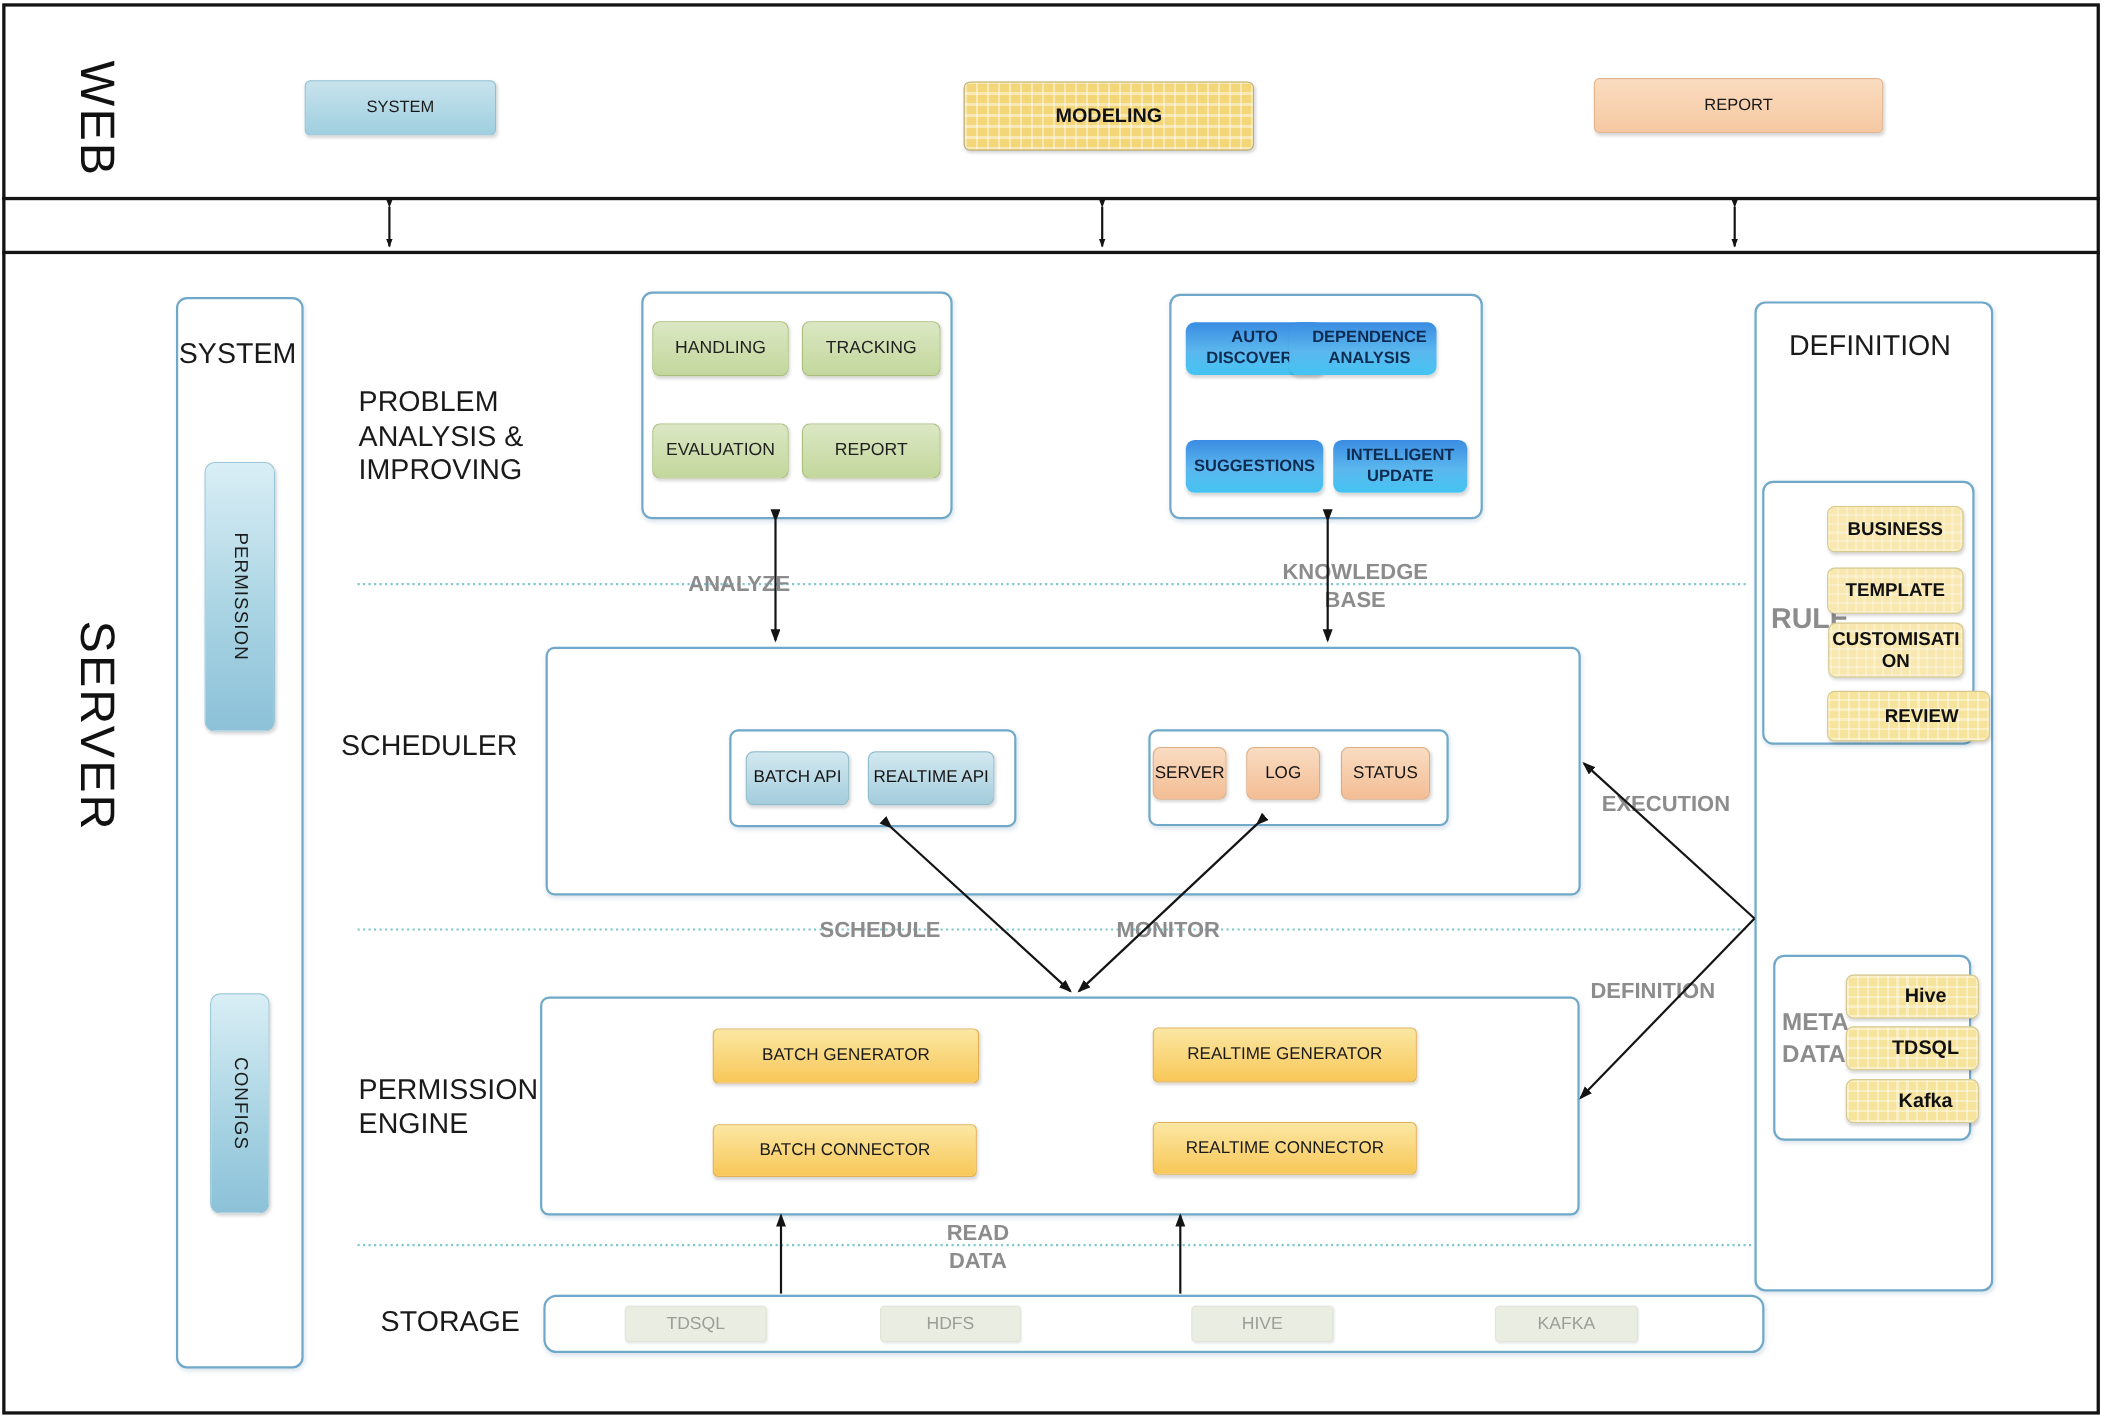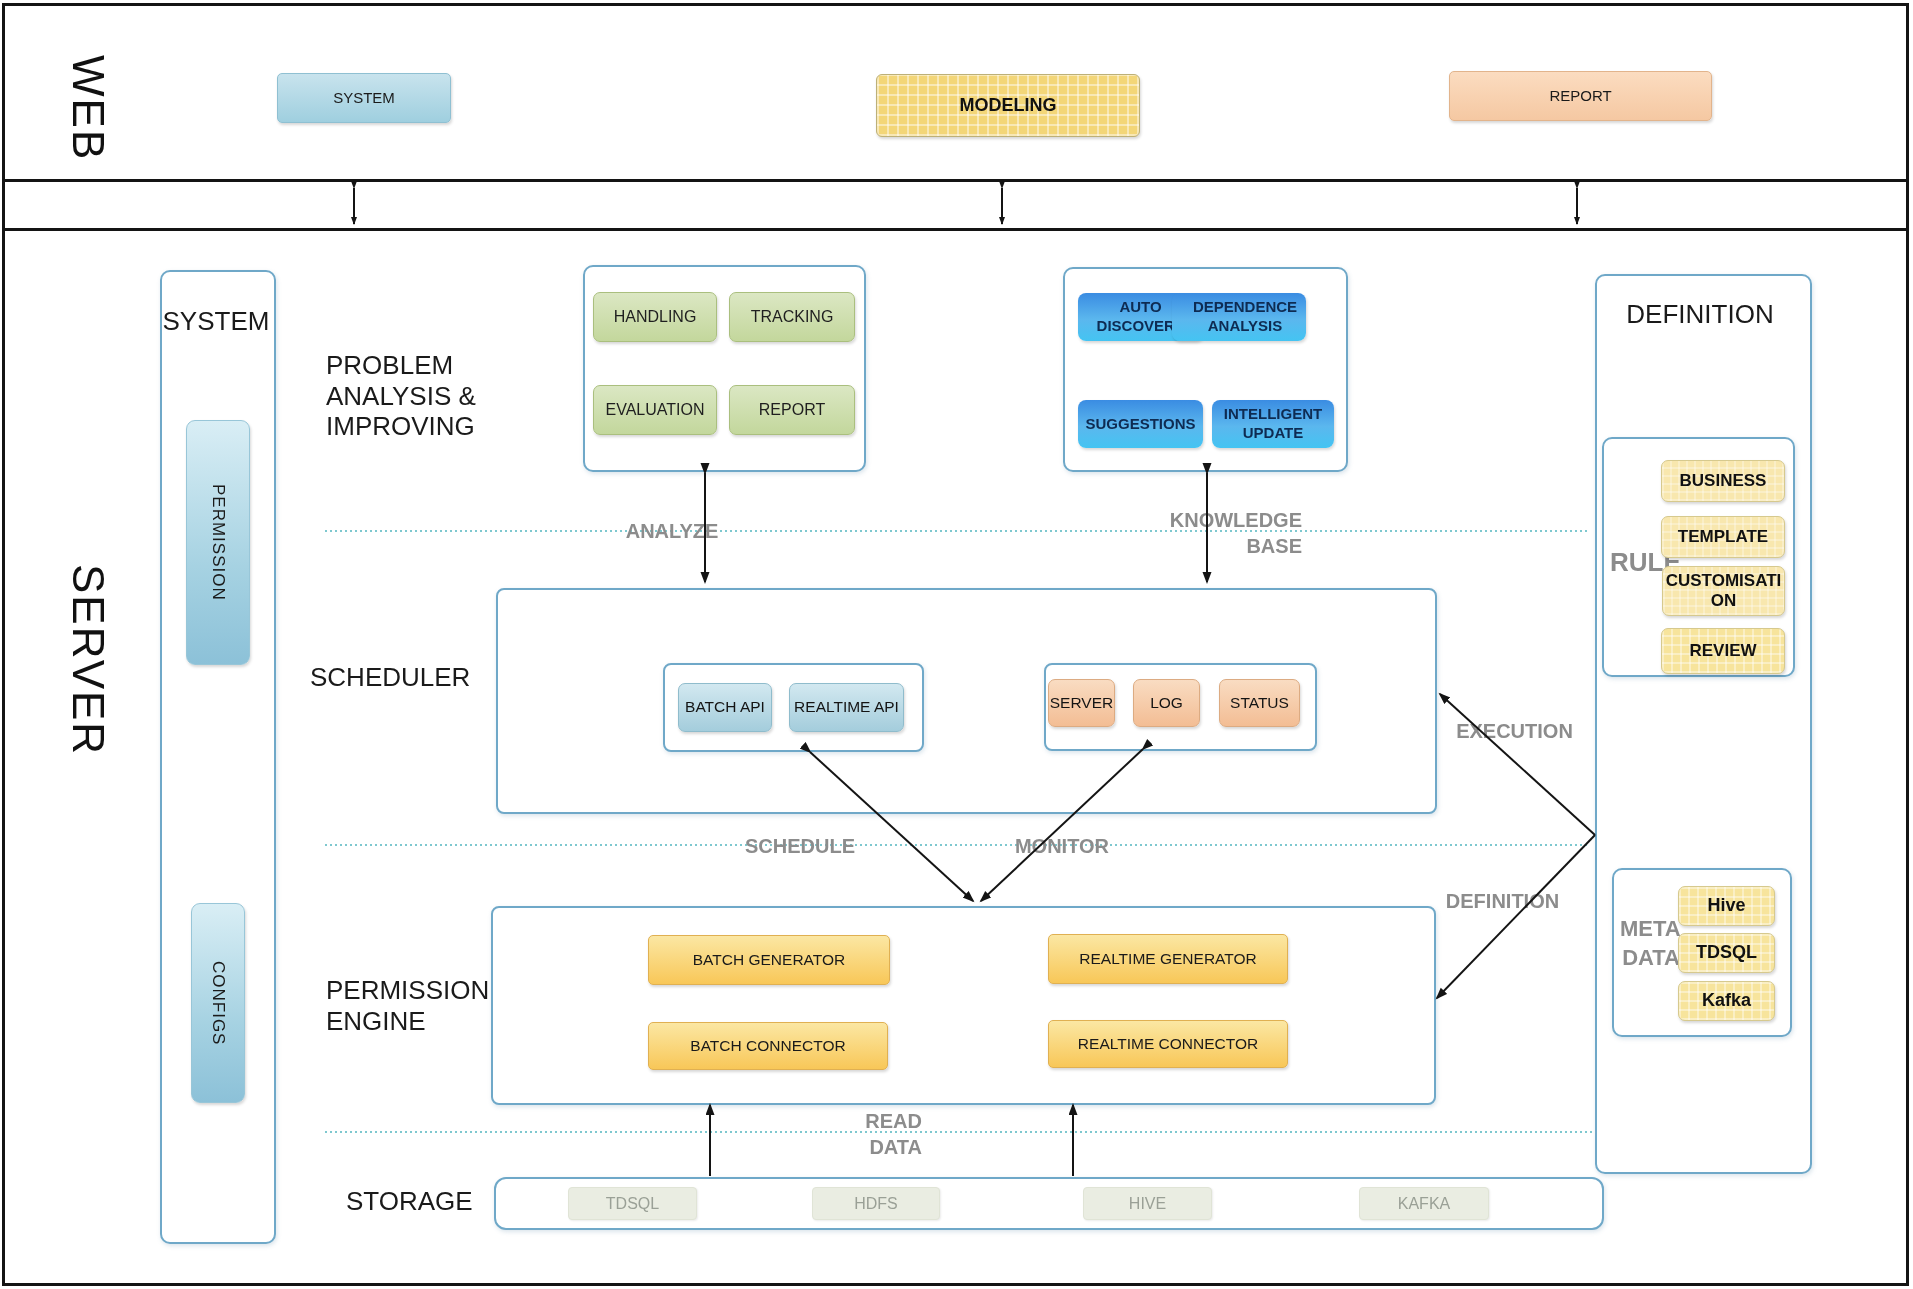--- a/index.html
+++ b/index.html
@@ -5,31 +5,31 @@
   html,body{margin:0;padding:0;background:#fff;}
   body{font-family:"Liberation Sans", sans-serif;}
   .canvas{position:relative;width:1913px;height:1289px;background:#fff;overflow:hidden;}
   .abs{position:absolute;}
   .flex{display:flex;align-items:center;justify-content:center;text-align:center;}
   .frame{border:3px solid #141414;}
   .hline{background:#141414;height:3px;}
   .vtext{writing-mode:vertical-rl;text-orientation:sideways;}
   .band-label{font-size:44px;color:#111;letter-spacing:2px;}
   .sec-title{font-size:26px;color:#1a1a1a;line-height:1.18;}
-  .gray-label{font-weight:bold;color:#8c8c8c;font-size:20px;line-height:1.3;text-align:right;}
+  .gray-label{font-weight:bold;color:#8c8c8c;font-size:20px;line-height:1.3;}
   .grp{background:#fff;border:2px solid #6fa8c8;border-radius:10px;box-shadow:1px 2px 4px rgba(110,150,180,.25);}
   .chip{box-shadow:1px 2px 3px rgba(0,0,0,.16);line-height:1.2;}
   .blue-top{background:linear-gradient(180deg,#c8e3ed,#9fcfdf);border:1px solid #8fc0d2;border-radius:5px;font-size:15px;color:#1a1a1a;}
   .orange-top{background:linear-gradient(180deg,#fbdcc0,#f5c8a2);border:1px solid #e2b48c;border-radius:5px;font-size:15px;color:#1a1a1a;}
   .plaid{background-color:#f3d678;border:1px solid #bdb077;border-radius:6px;
     background-image:repeating-linear-gradient(90deg,rgba(255,255,255,.45) 0 2px,rgba(255,255,255,0) 2px 10px),
                      repeating-linear-gradient(0deg,rgba(255,255,255,.45) 0 2px,rgba(255,255,255,0) 2px 10px);}
   .plaid-light{background-color:#f7e49c;border:1px solid #d6c98e;border-radius:7px;
     background-image:repeating-linear-gradient(90deg,rgba(255,255,255,.40) 0 2px,rgba(255,255,255,0) 2px 9px),
-                     repeating-linear-gradient(0deg,rgba(255,255,255,.40) 0 2px,rgba(255,255,255,0) 2px 9px);}
+                     repeating-linear-gradient(0deg,rgba(255,255,255,.40) 0 2px,rgba(255,255,255,0) 2px 9px);padding-left:24px;}
   .rule-chip{background-color:#f8e7ae;border:1px solid #d6c98e;border-radius:7px;
     background-image:repeating-linear-gradient(90deg,rgba(255,255,255,.30) 0 2px,rgba(255,255,255,0) 2px 8px),
                      repeating-linear-gradient(0deg,rgba(255,255,255,.30) 0 2px,rgba(255,255,255,0) 2px 8px);
     font-weight:bold;font-size:17px;color:#111;}
   .vpill{background:linear-gradient(180deg,#d9eef5 0%,#a6d2e2 60%,#8cc1d8 100%);border:1px solid #98c6d8;border-radius:9px;
     font-size:17px;color:#1a1a1a;letter-spacing:1px;}
   .green-chip{background:linear-gradient(180deg,#dbe7c3,#c3d79c);border:1px solid #aabf7e;border-radius:7px;font-size:16px;color:#1f1f1f;}
   .know-chip{background:linear-gradient(180deg,#3a8ce2 0%,#5bb7ee 55%,#44c4f2 100%);border-radius:8px;font-weight:bold;font-size:15px;color:#0e2b52;line-height:1.25;}
   .api-chip{background:linear-gradient(180deg,#d2e8f0,#a4cddc);border:1px solid #8fbccc;border-radius:7px;font-size:15.5px;color:#141414;}
   .alarm-chip{background:linear-gradient(180deg,#f9dcc2,#f3bd94);border:1px solid #dcab82;border-radius:7px;font-size:15.5px;color:#141414;}
@@ -119,21 +119,21 @@
   <div class="abs sec-title z2" style="left:326px;top:975px;width:175px;">PERMISSION ENGINE</div>
   <div class="abs grp z2" style="left:491px;top:906px;width:941px;height:195px;border-radius:8px;"></div>
   <div class="abs flex chip exec-chip z2" style="left:648px;top:935px;width:240px;height:48px;">BATCH GENERATOR</div>
   <div class="abs flex chip exec-chip z2" style="left:648px;top:1022px;width:238px;height:46px;">BATCH CONNECTOR</div>
   <div class="abs flex chip exec-chip z2" style="left:1048px;top:934px;width:238px;height:48px;">REALTIME GENERATOR</div>
   <div class="abs flex chip exec-chip z2" style="left:1048px;top:1020px;width:238px;height:46px;">REALTIME CONNECTOR</div>
 
   <div class="abs sec-title z2" style="left:346px;top:1186px;width:130px;">STORAGE</div>
   <div class="abs grp z2" style="left:494px;top:1177px;width:1106px;height:49px;border-radius:12px;"></div>
   <div class="abs flex store-chip z2" style="left:568px;top:1187px;width:127px;height:31px;">TDSQL</div>
-  <div class="abs flex store-chip z2" style="left:800px;top:1187px;width:126px;height:31px;margin-left:12px;">HDFS</div>
+  <div class="abs flex store-chip z2" style="left:800px;top:1187px;width:126px;height:31px;">HDFS</div>
   <div class="abs flex store-chip z2" style="left:1083px;top:1187px;width:127px;height:31px;">HIVE</div>
   <div class="abs flex store-chip z2" style="left:1359px;top:1187px;width:128px;height:31px;">KAFKA</div>
 
   <svg class="overlay z3" width="1913" height="1289">
     <defs>
       <marker id="ah" markerWidth="10" markerHeight="8" refX="7" refY="3" orient="auto" markerUnits="userSpaceOnUse">
         <path d="M0,0 L8,3 L0,6 z" fill="#141414"></path>
       </marker>
       <marker id="ahL" markerWidth="14" markerHeight="12" refX="10" refY="4.5" orient="auto" markerUnits="userSpaceOnUse">
         <path d="M0,0 L12,4.5 L0,9 z" fill="#141414"></path>

